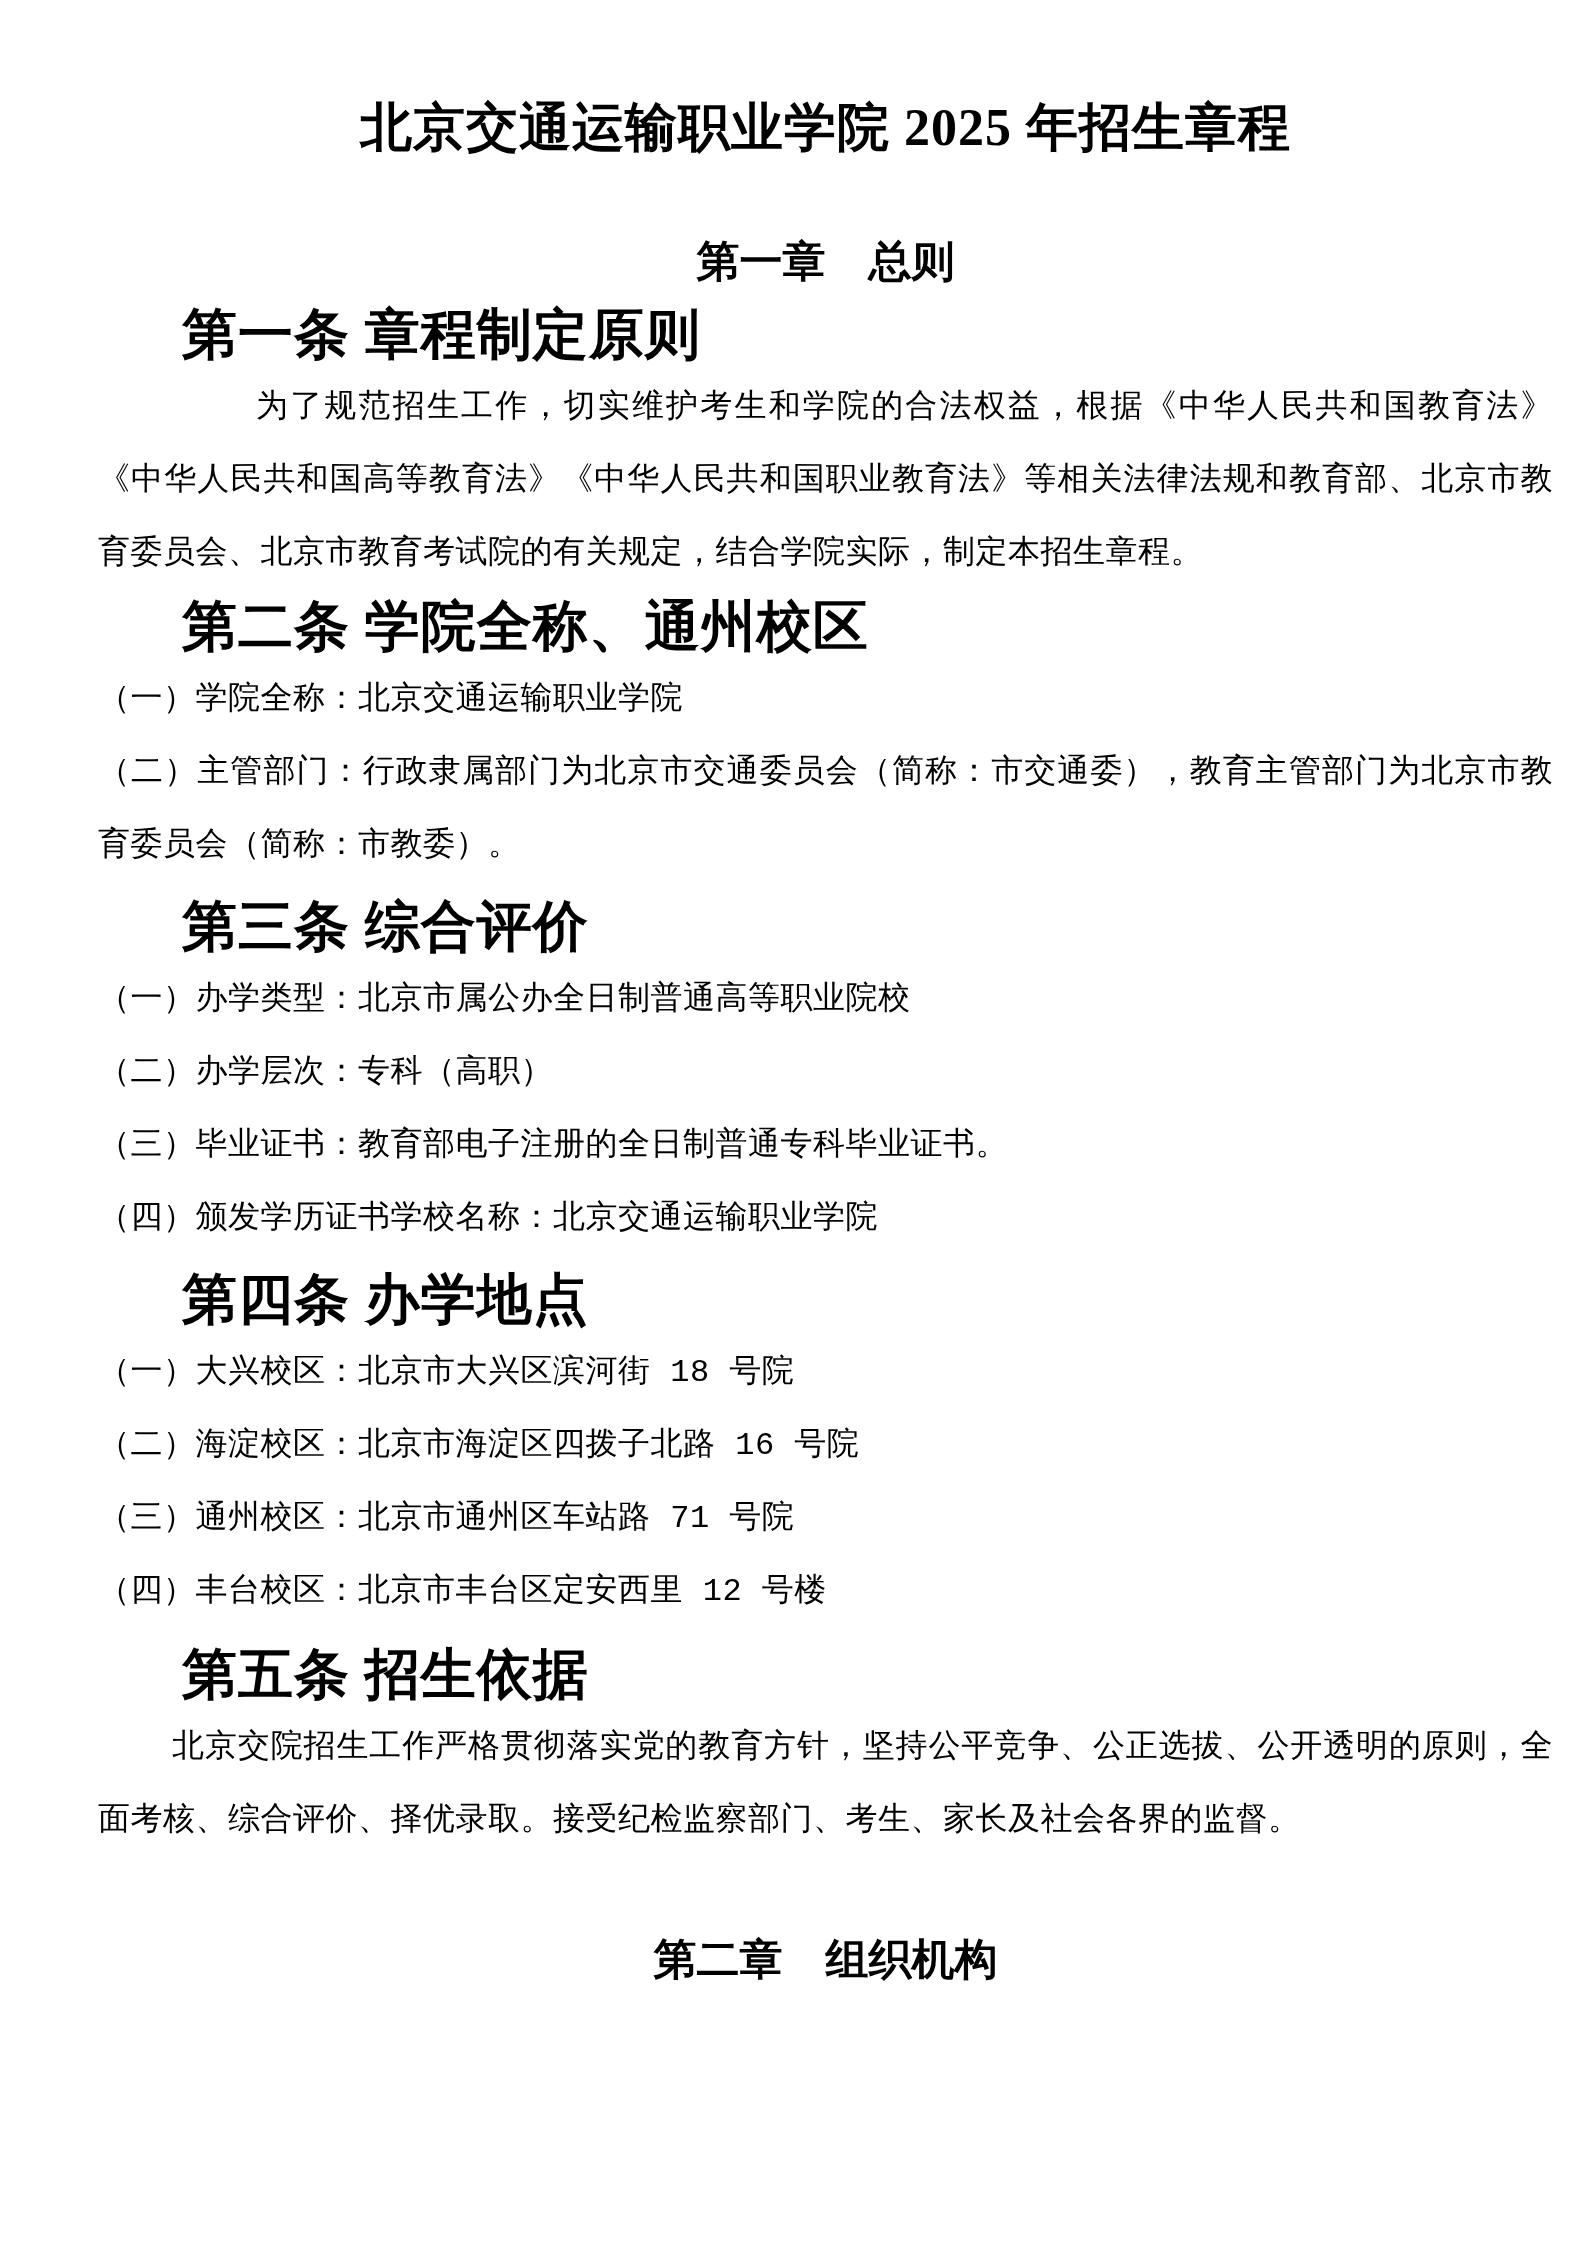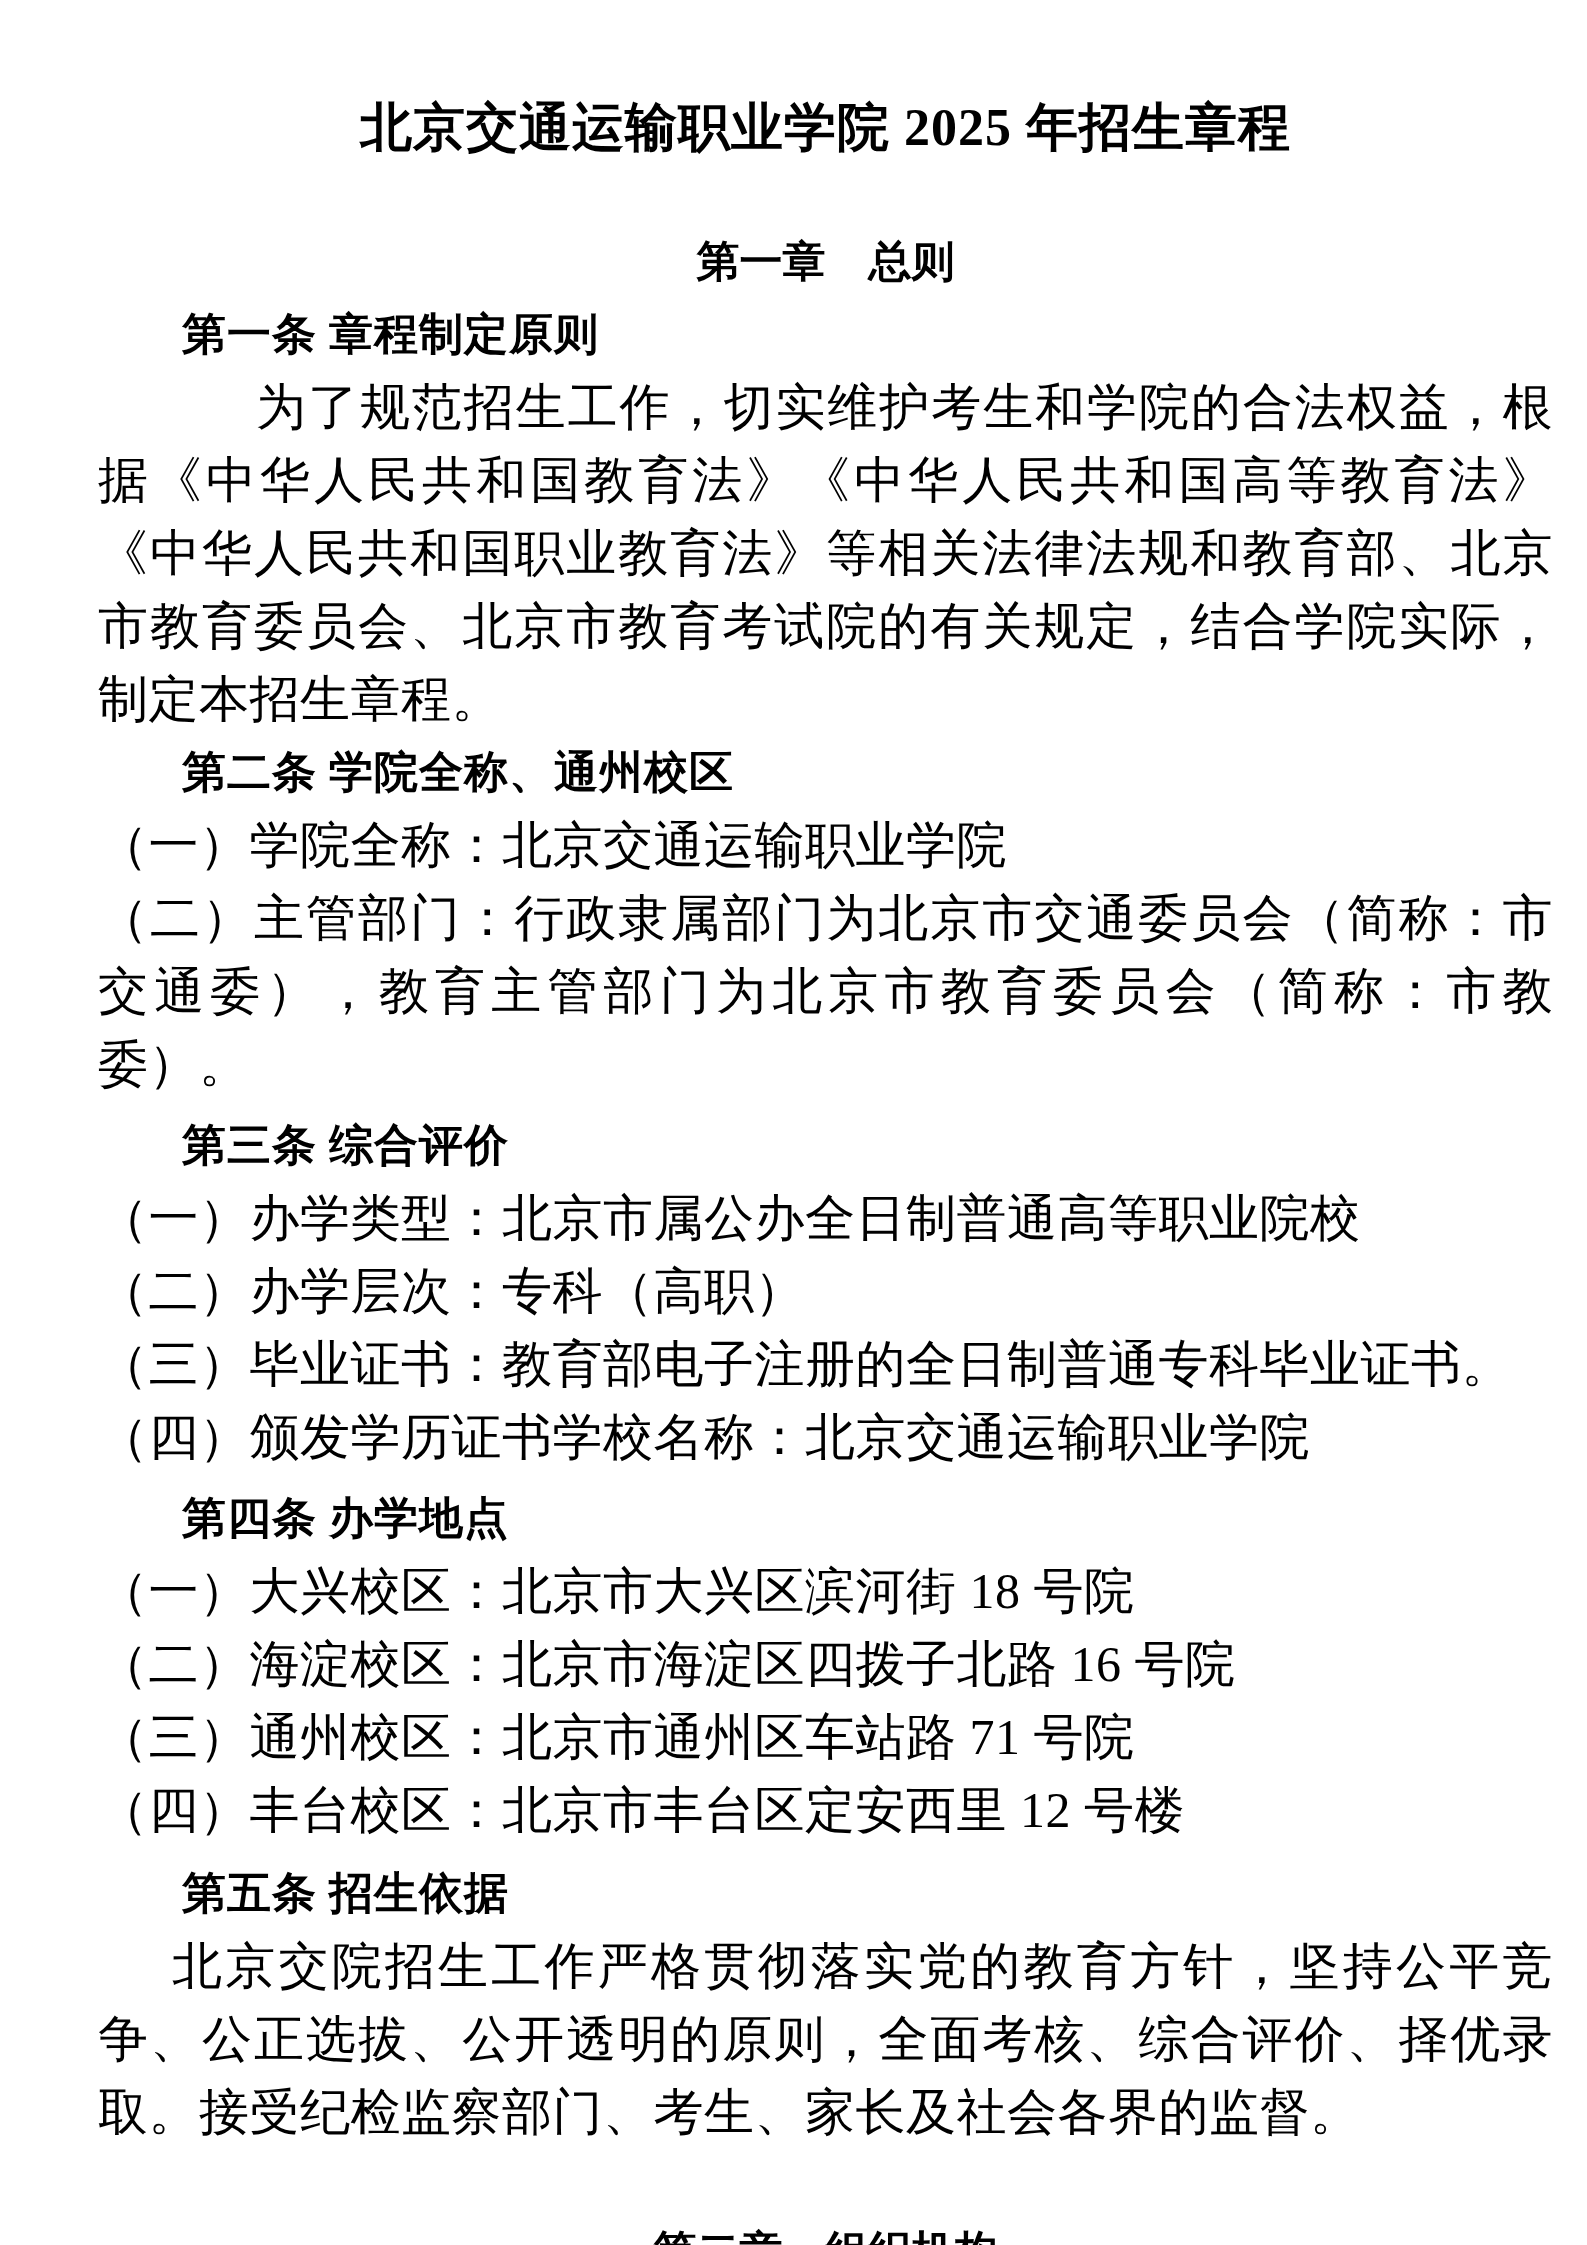--- a/index.html
+++ b/index.html
@@ -28,31 +28,32 @@
     font-size: 43px;
     font-weight: bold;
     text-align: center;
     line-height: 73px;
     margin-top: 57px;
   }
   .chapter-heading.second {
     margin-top: 66px;
   }
   .article-heading {
-    font-size: 44px;
+    font-size: 55px;
     font-weight: bold;
     line-height: 73px;
     padding-left: 84px;
     letter-spacing: 1px;
   }
   .body-text {
-    font-size: 50px;
+    font-size: 32px;
     line-height: 73px;
     text-align: justify;
     letter-spacing: 0.5px;
+    font-family: Liberation Mono, monospace;
   }
   .indent-first-4 { text-indent: 158px; }
   .indent-first-2 { text-indent: 74px; }
   .mt8  { margin-top: 8px; }
   .mt10 { margin-top: 10px; }
 </style>
 </head>
 <body>
 
 <div class="page">

